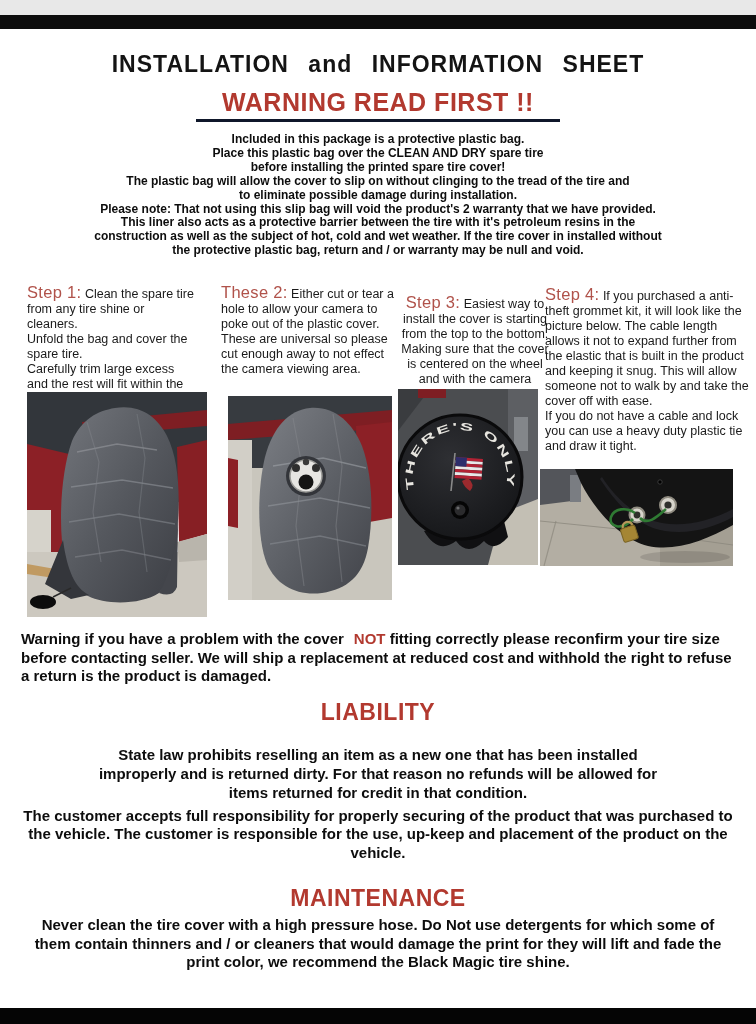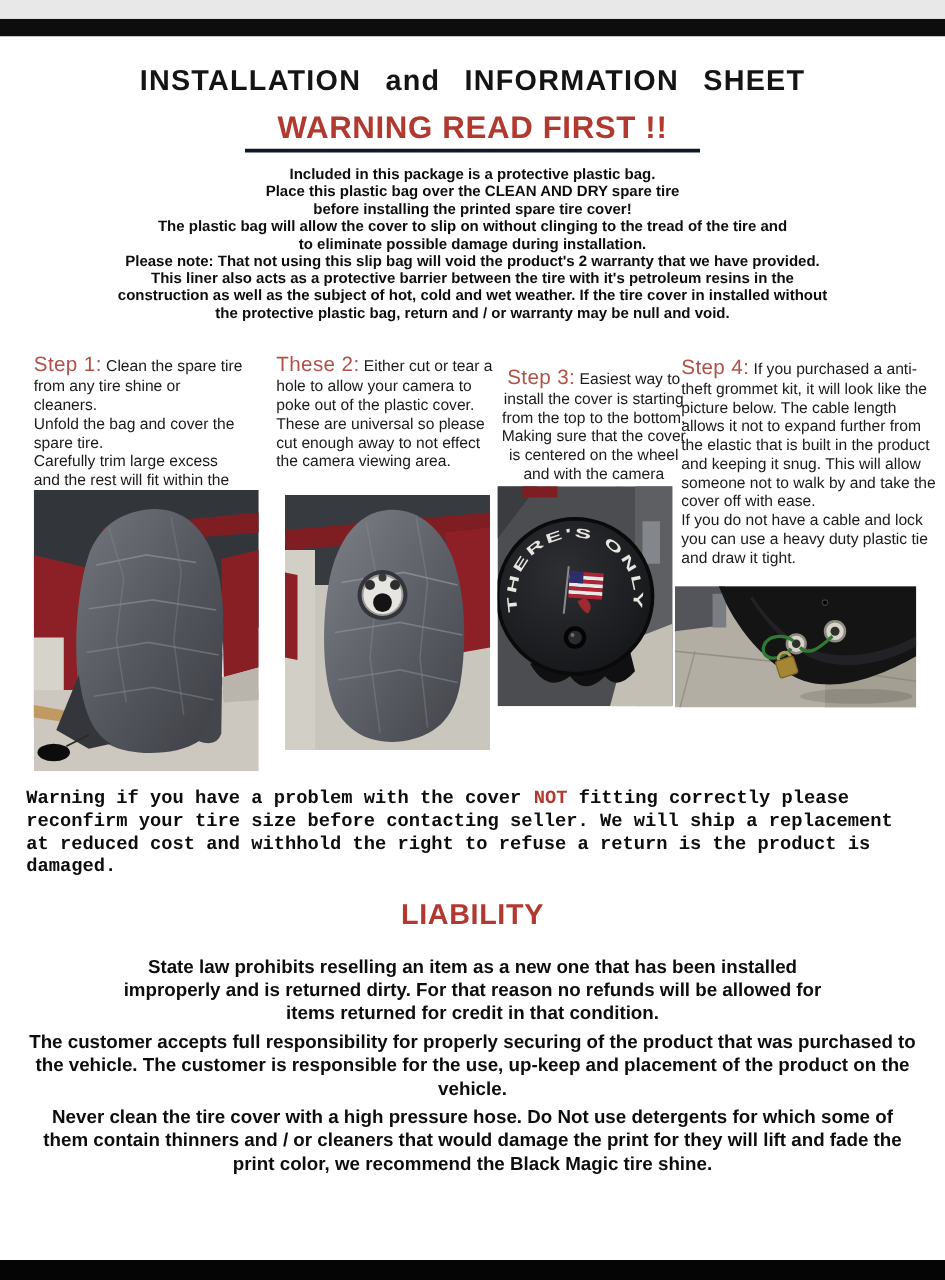--- a/index.html
+++ b/index.html
@@ -51,21 +51,21 @@
 
   .photo{position:absolute;display:block;}
   .photo-1{left:27px;top:122px;}
   .photo-2{left:228px;top:126px;}
   .photo-3{left:398px;top:119px;}
   .photo-4{left:540px;top:199px;}
 
   .warn-para{
     margin:8px auto 0 auto;
     width:714px;
-    font-size:15px;font-weight:bold;line-height:1.23;color:#0d0d0d;font-family:Liberation Mono, monospace;
+    font-size:15px;font-weight:bold;line-height:1.23;color:#0d0d0d;
   }
   .warn-para .not-red{color:#b2392f;margin-left:10px;}
   .section-head{
     margin:14px 0 0 0;
     text-align:center;
     font-size:23px;font-weight:bold;color:#b2392f;letter-spacing:.5px;
   }
   .center-para{
     margin:4px auto 0 auto;
     width:712px;
@@ -233,16 +233,17 @@
       </g>
     </svg>
   </div>
 
   <p class="warn-para"><span>Warning if you have a problem with the cover</span><span class="not-red">NOT</span><span> fitting correctly please reconfirm your tire size before contacting seller. We will ship a replacement at reduced cost and withhold the right to refuse a return is the product is damaged.</span></p>
 
   <h2 class="section-head">LIABILITY</h2>
   <p class="center-para state-para">State law prohibits reselling an item as a new one that has been installed improperly and is returned dirty. For that reason no refunds will be allowed for items returned for credit in that condition.</p>
   <p class="center-para">The customer accepts full responsibility for properly securing of the product that was purchased to the vehicle.  The customer is responsible for the use, up-keep and placement of the product on the vehicle.</p>
 
+  <h2 class="section-head maint-head">MAINTENANCE</h2>
   <p class="center-para maint-para">Never clean the tire cover with a high pressure hose.  Do Not  use detergents for which some of them contain thinners and / or cleaners that would damage the print for they will lift and fade the print color, we recommend the Black Magic tire shine.</p>
 
   <div class="bottom-bar"></div>
 </div>
 
 </body></html>

